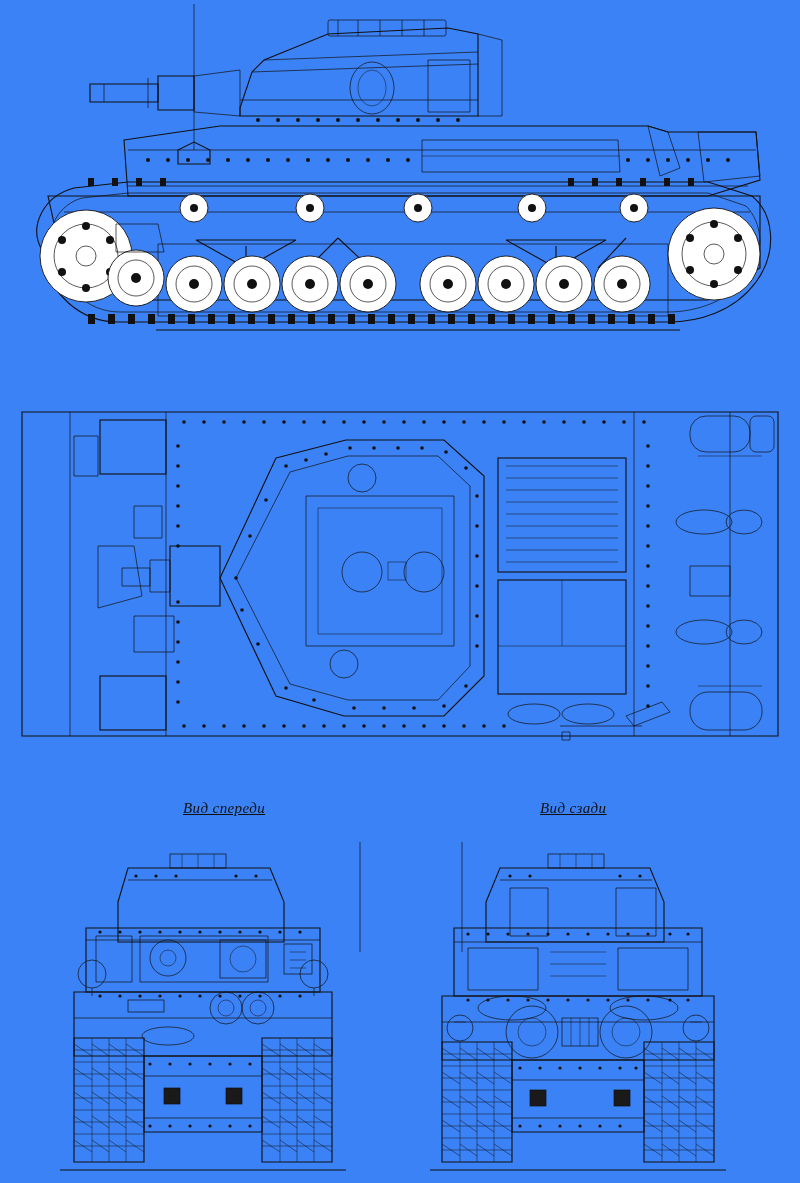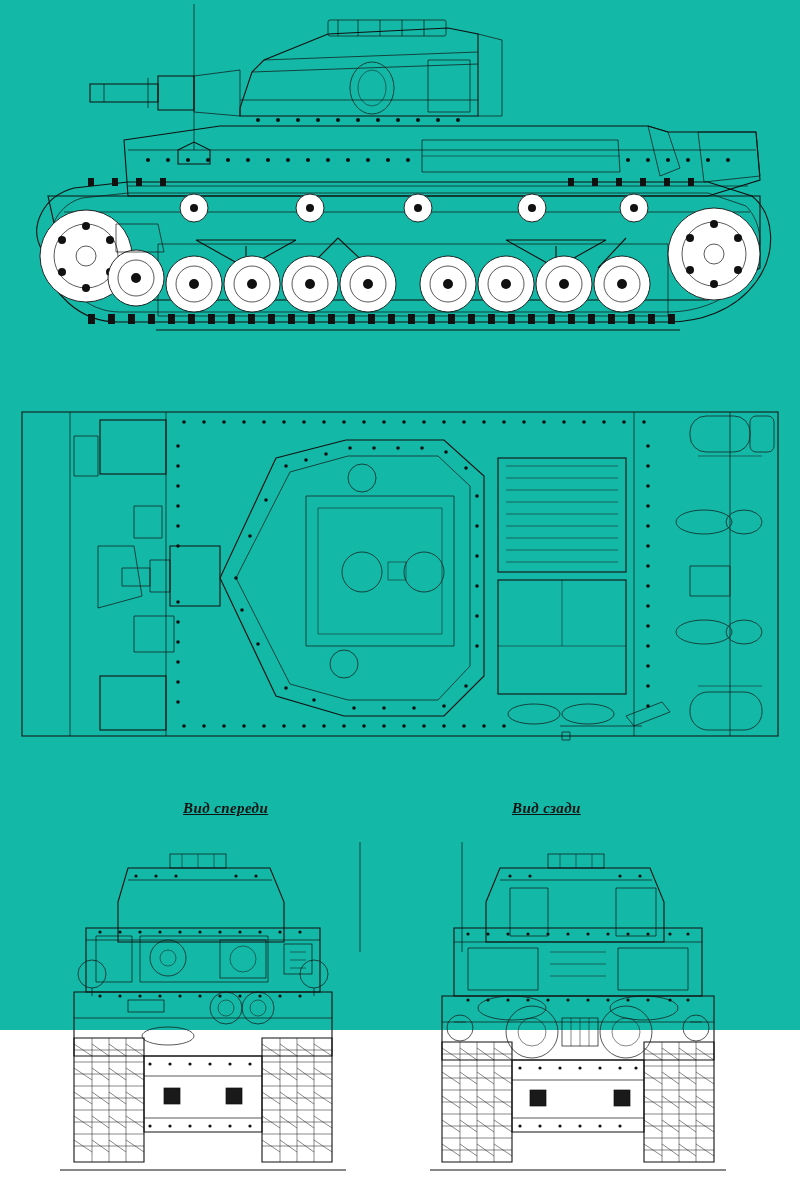--- a/index.html
+++ b/index.html
@@ -11,41 +11,40 @@
     width: 800px;
     height: 1183px;
     font-family: "Liberation Serif", serif;
     color: #111111;
     overflow: hidden;
     position: relative;
   }
   .sheet {
     position: relative;
     width: 800px;
-    height: 1030px;
-    background: #14b8a6;
-    font-weight: bold;
+    height: 1183px;
+    background: #3b82f6;
   }
   .view {
     position: absolute;
   }
   .view svg {
     display: block;
   }
   .caption {
     position: absolute;
     font-style: italic;
     font-size: 15px;
     text-decoration: underline;
     letter-spacing: 0.4px;
     white-space: nowrap;
     color: #111111;
   }
   .caption-front { left: 183px; top: 800px; }
-  .caption-rear  { left: 512px; top: 800px; }
+  .caption-rear  { left: 540px; top: 800px; }
 
   
   .ln { fill: none; stroke: #111111; stroke-width: 1.1; }
   .ln-thin { fill: none; stroke: #111111; stroke-width: 0.7; }
   .ln-hair { fill: none; stroke: #111111; stroke-width: 0.5; }
   .fill-dark { fill: #1a1a1a; stroke: #111111; stroke-width: 0.7; }
   .fill-white { fill: #ffffff; stroke: #111111; stroke-width: 0.9; }
   .rivet { fill: #111111; }
 </style>
 </head>

